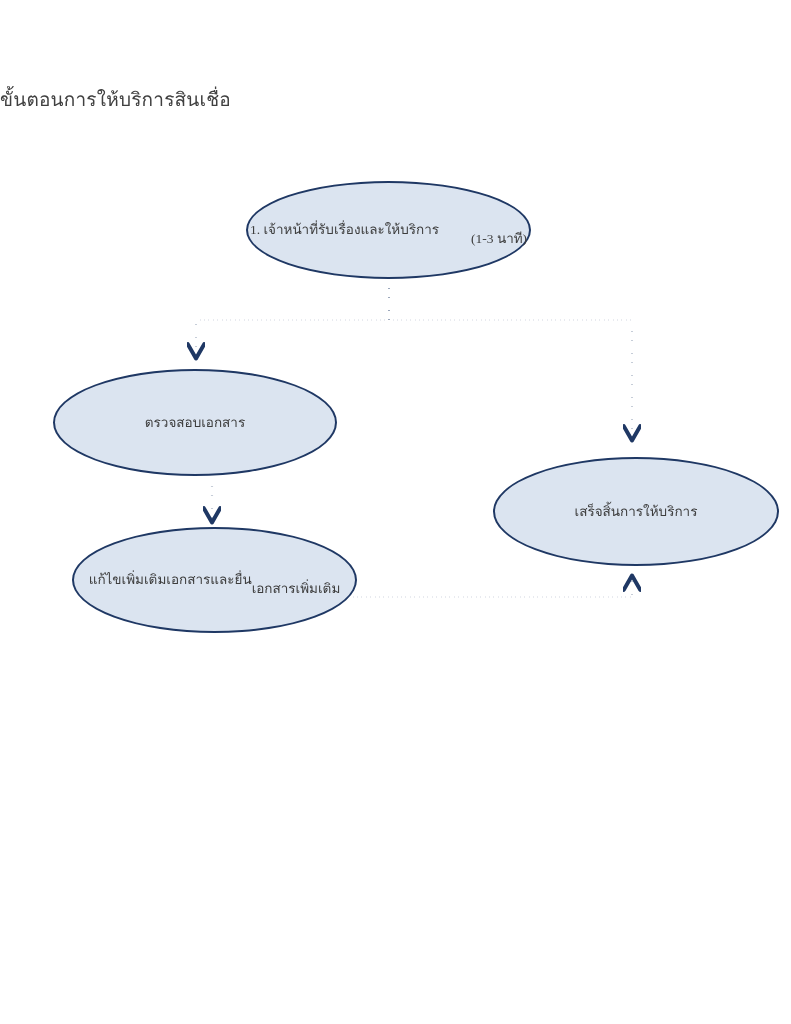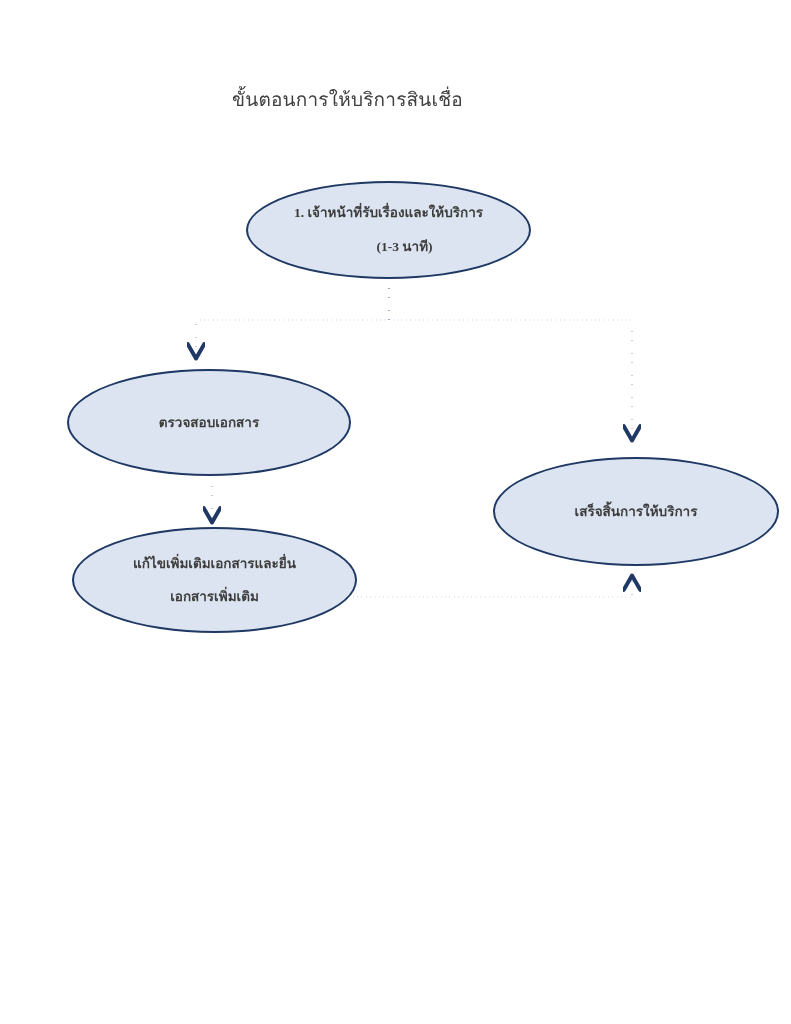--- a/index.html
+++ b/index.html
@@ -16,61 +16,59 @@
     width: 791px;
     height: 1024px;
     background: #ffffff;
     overflow: hidden;
   }
   #doc-title {
     position: absolute;
     left: 0;
     top: 88px;
     width: 695px;
-    text-align: center;
     font-size: 19px;
     line-height: 24px;
     color: #404040;
     letter-spacing: 0.2px;
     white-space: nowrap;
   }
   #flow-canvas {
     position: absolute;
     left: 0;
     top: 0;
     width: 791px;
     height: 1024px;
   }
   .node {
     position: absolute;
     display: flex;
-    flex-direction: column;
+    flex-direction: row;
     align-items: center;
     justify-content: center;
     box-sizing: border-box;
     border-radius: 50%;
     background: #dbe4f0;
     border: 2.2px solid #1f3864;
     text-align: center;
     color: #3d3d3d;
     font-size: 13.5px;
     line-height: 1.15;
     padding: 0 24px;
-    font-weight: bold;
   }
   .node .line {
     display: block;
     white-space: nowrap;
   }
   .node .line + .line {
     margin-top: 16px;
   }
   
   #node-receive   { left: 246px; top: 181px; width: 285px; height: 98px; }
-  #node-check     { left: 67px;  top: 369px; width: 284px; height: 107px; }
+  #node-check     { left: 53px;  top: 369px; width: 284px; height: 107px; }
   #node-amend     { left: 72px;  top: 527px; width: 285px; height: 106px; }
   #node-complete  { left: 493px; top: 457px; width: 286px; height: 109px; }
 
   #node-receive .line + .line { margin-top: 18px; margin-left: 32px; }
   #node-amend   .line + .line { margin-top: 17px; }
 </style>
 </head>
 <body>
 
 <div id="page">

